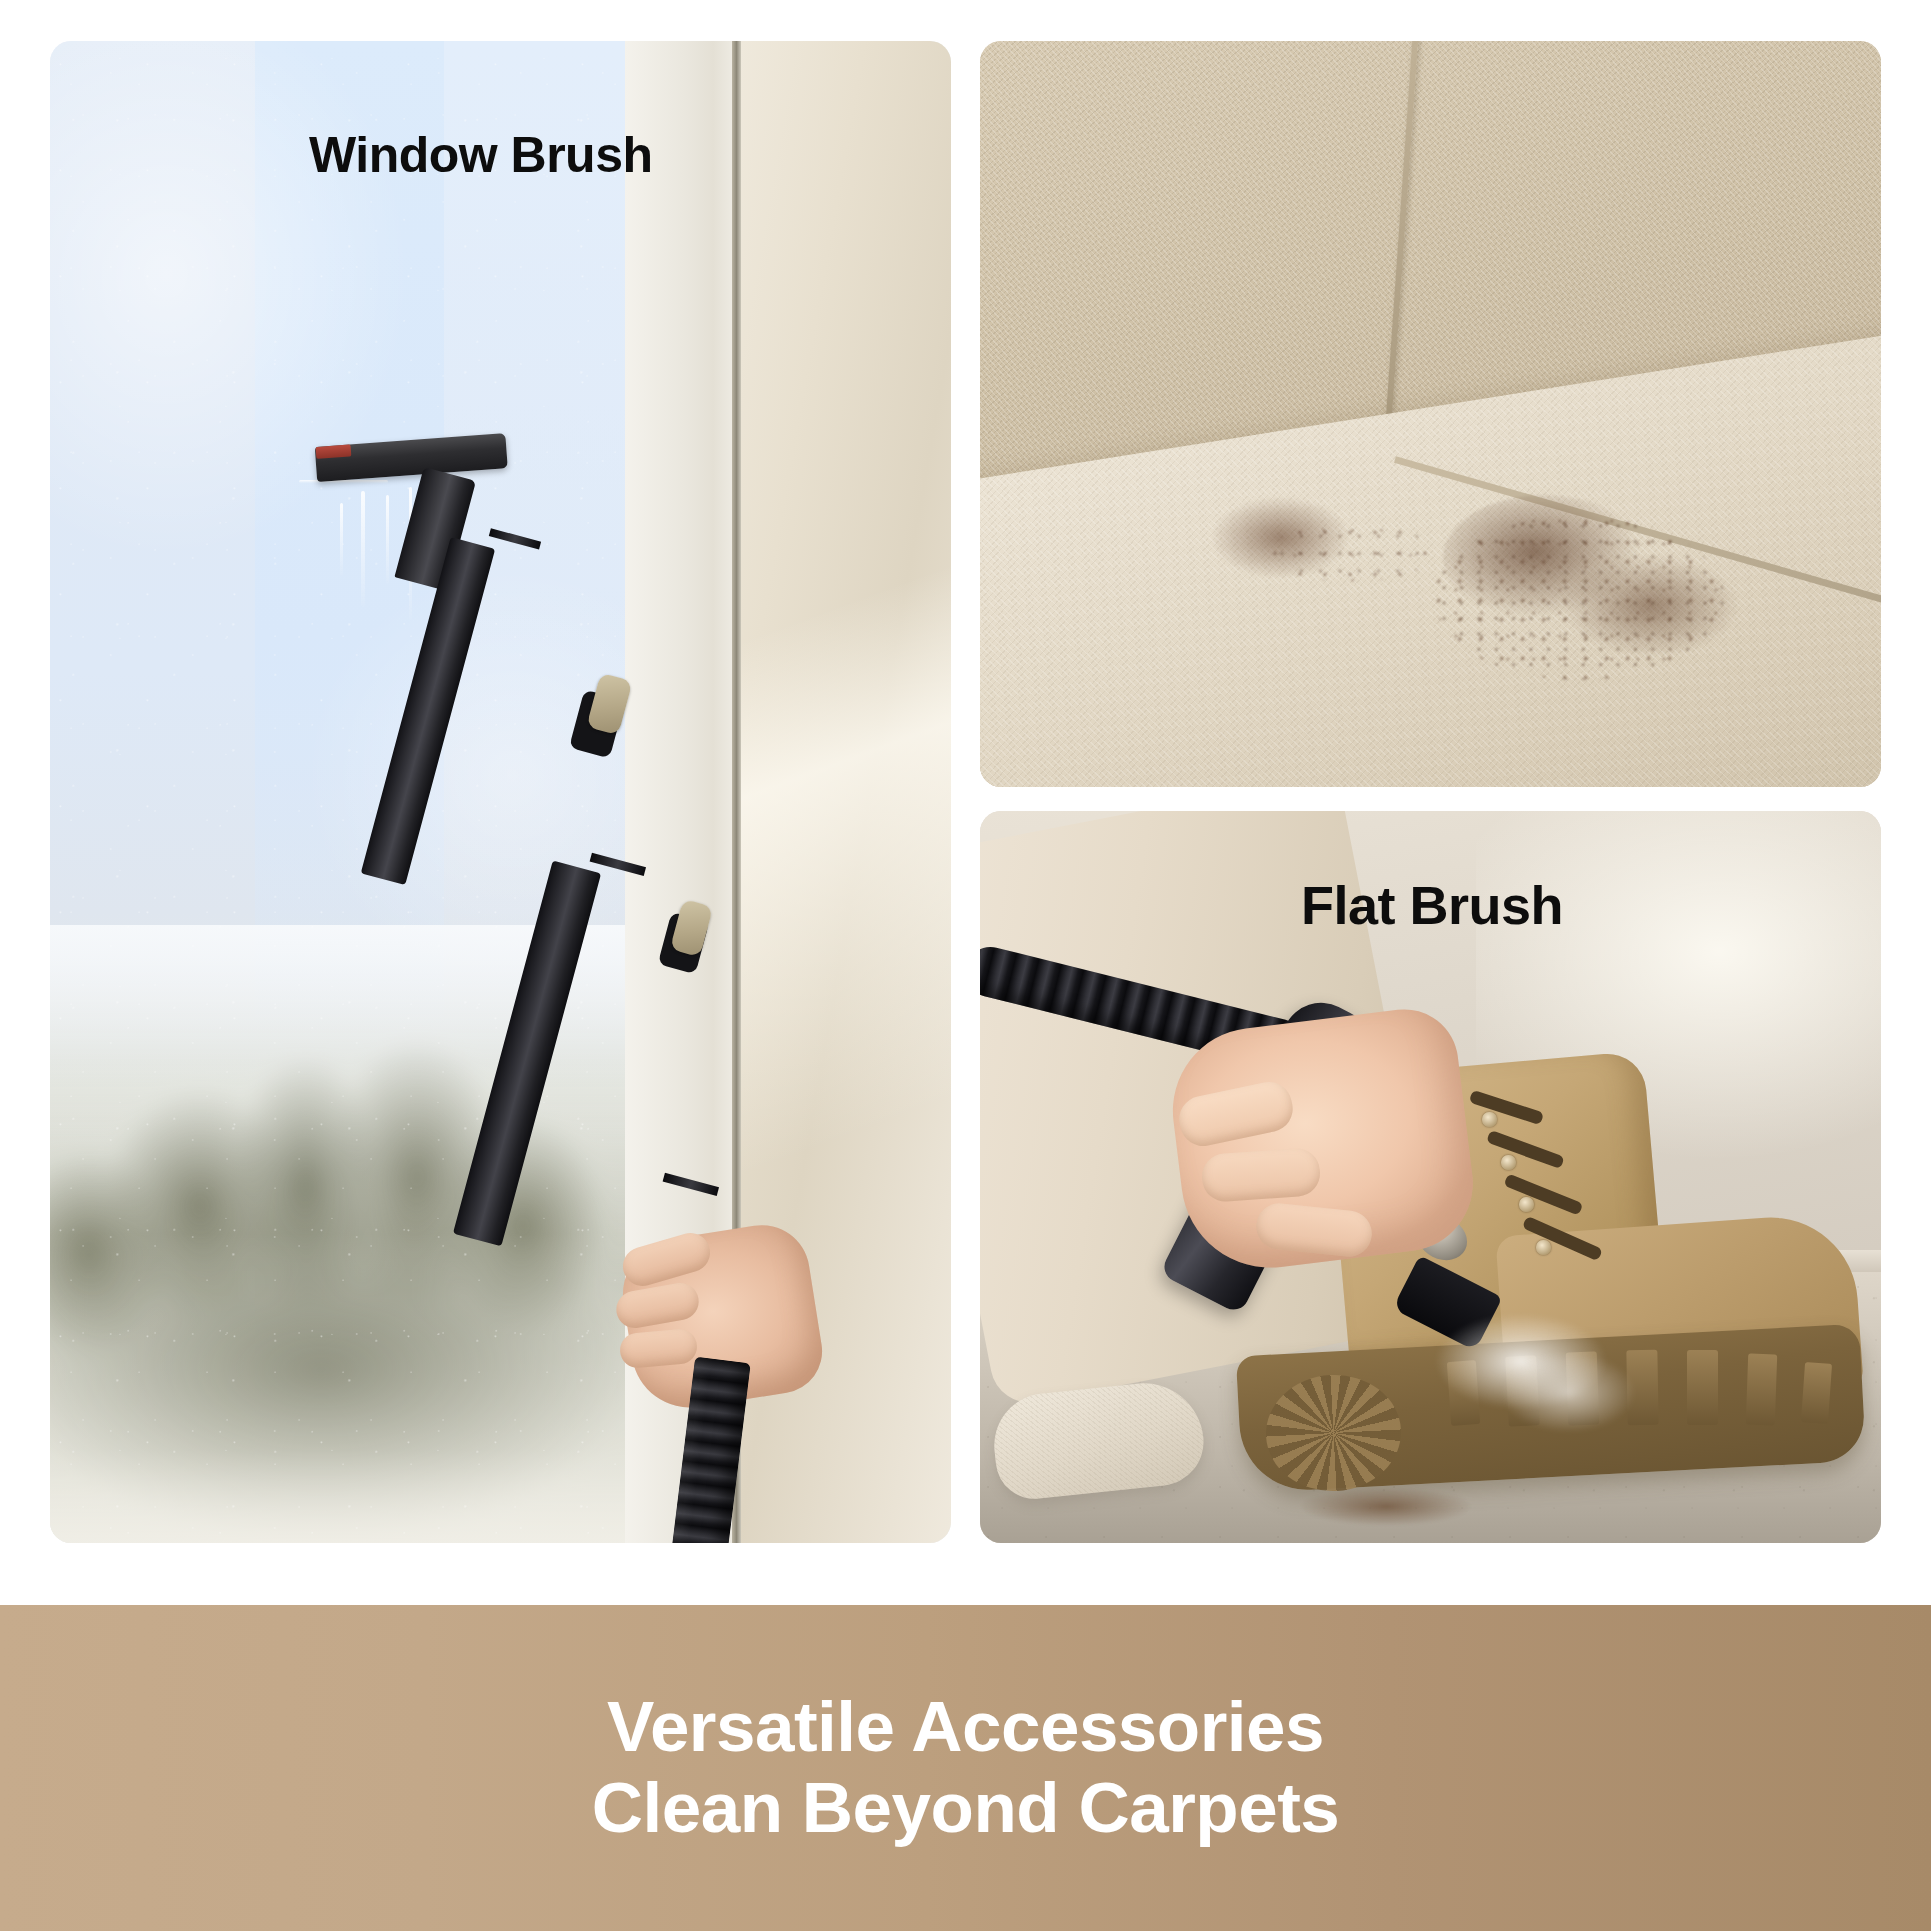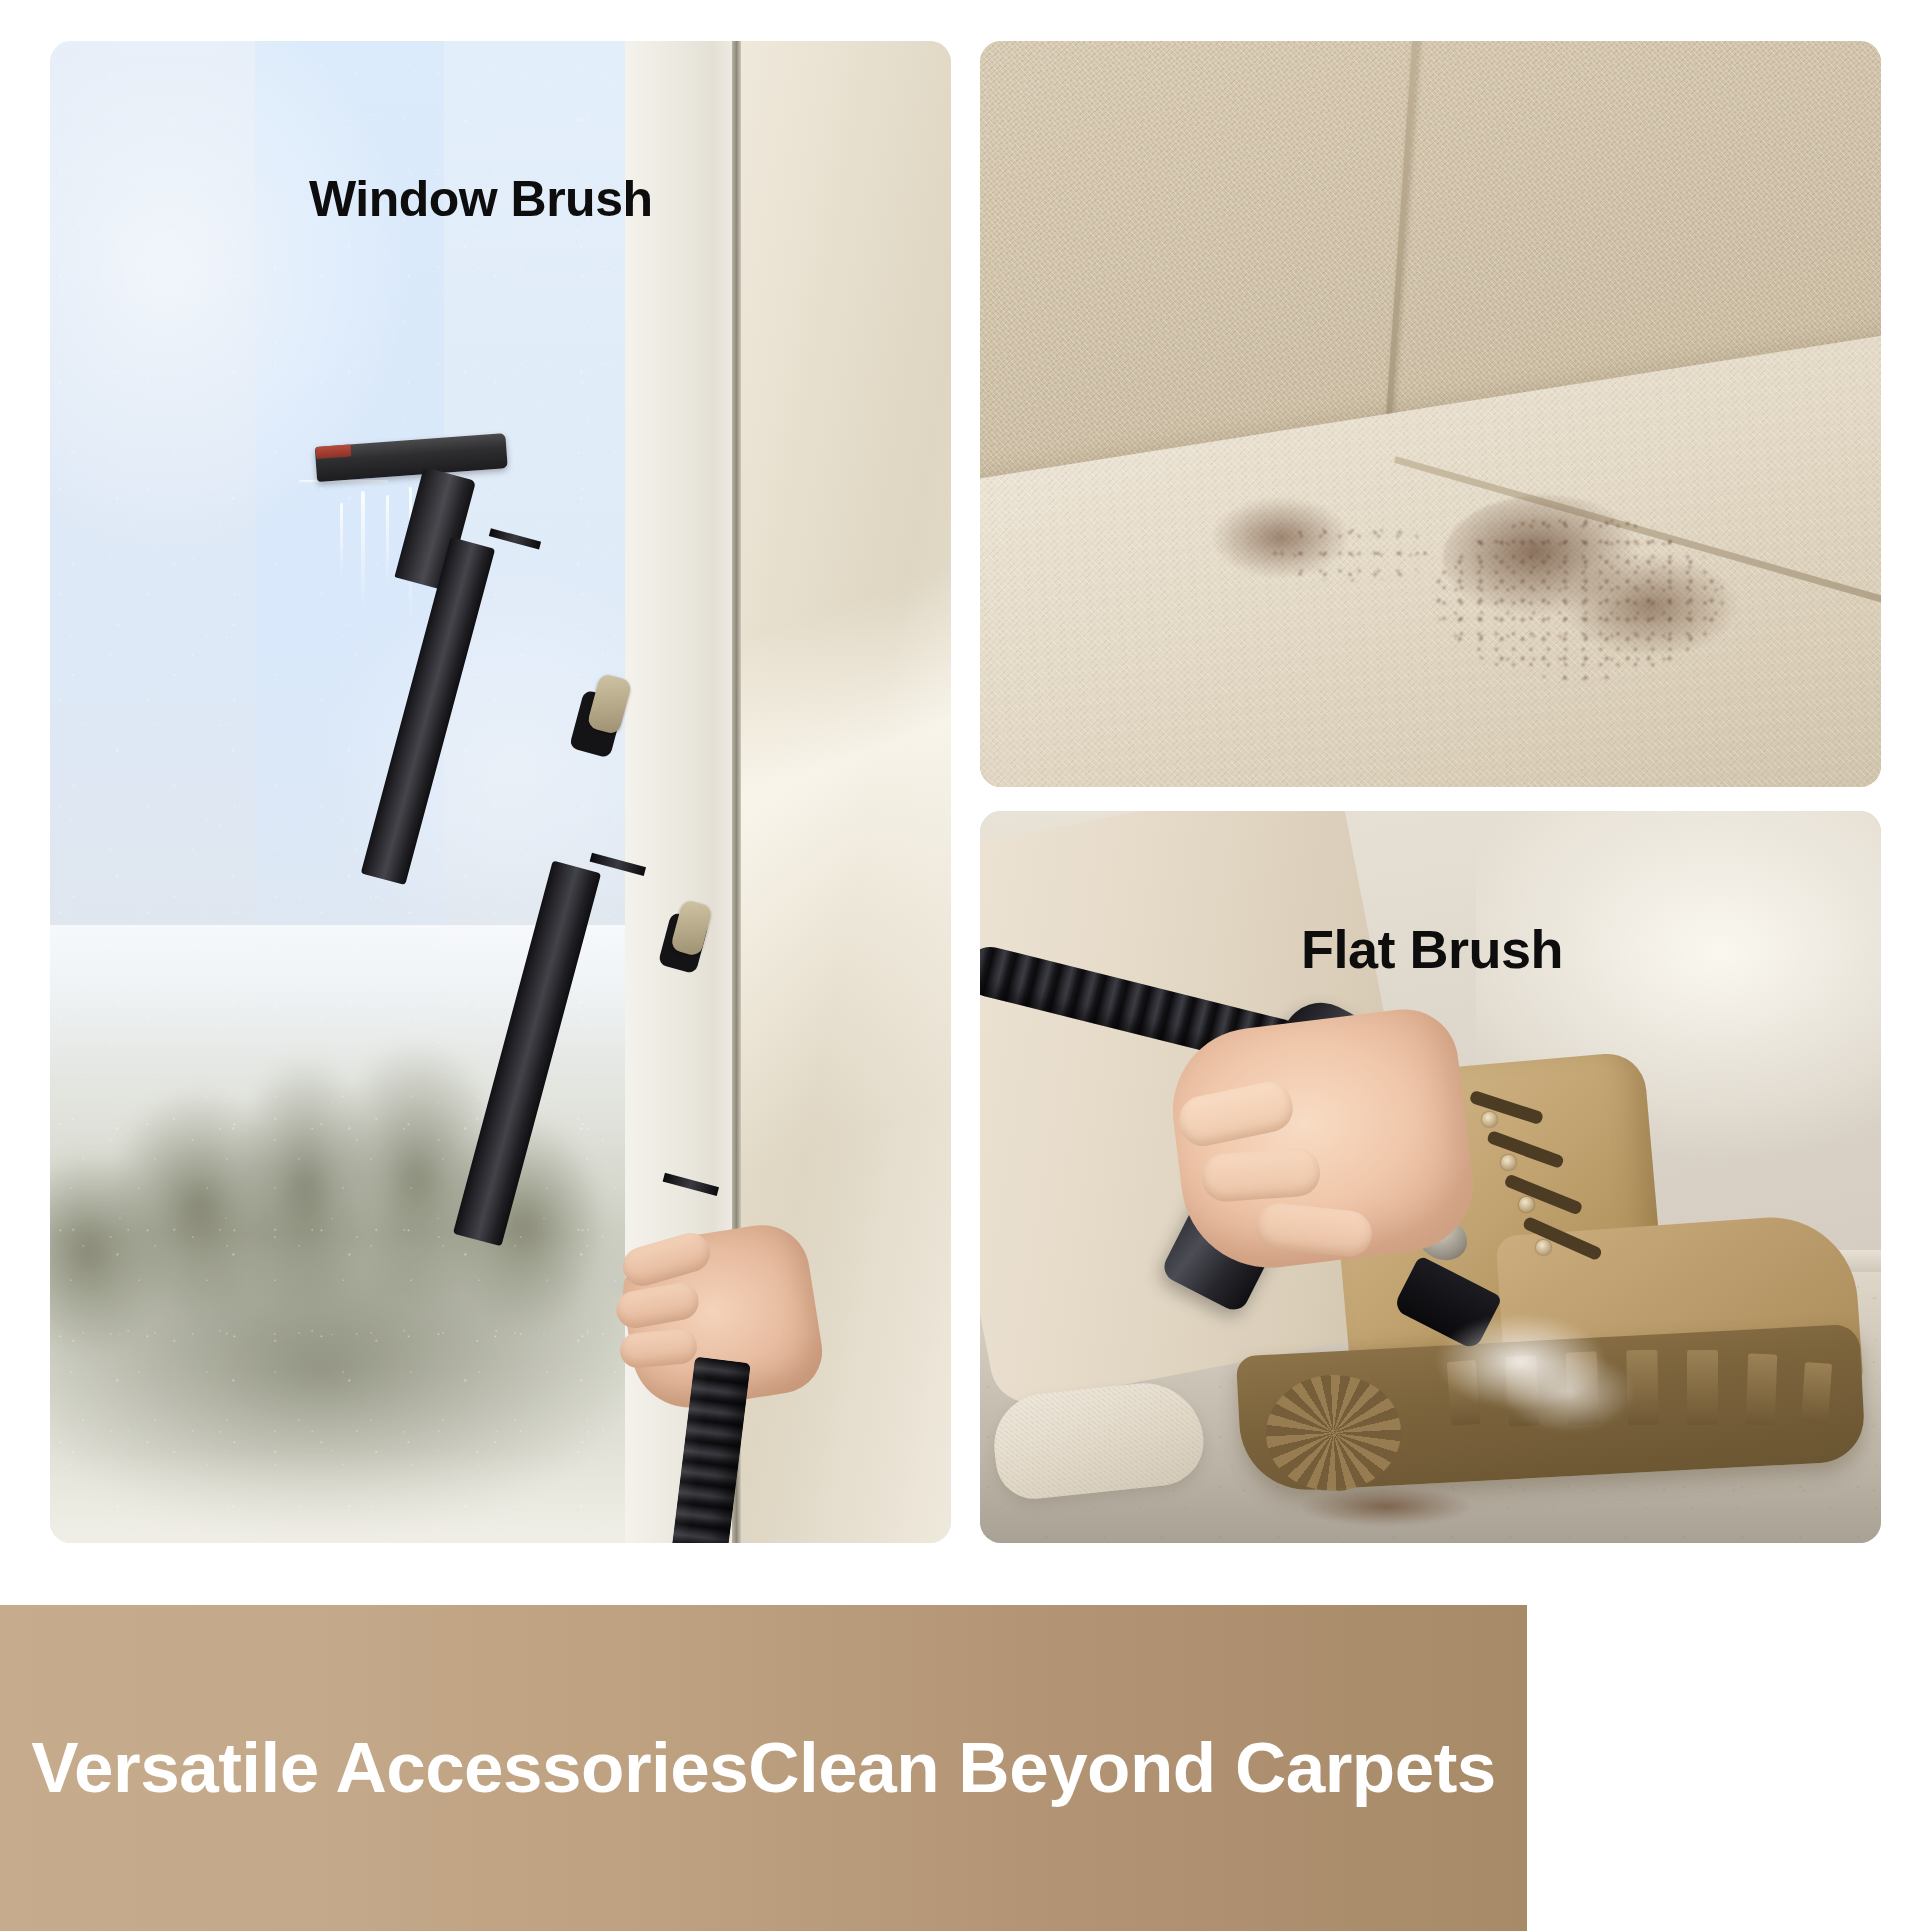--- a/index.html
+++ b/index.html
@@ -26,21 +26,20 @@
     overflow: hidden;
   }
 
   .panel-label {
     position: absolute;
     font-weight: 700;
     color: #0d0d0d;
     letter-spacing: -0.5px;
     white-space: nowrap;
     z-index: 40;
-    margin-top: 44px;
   }
 
   
   #panel-window {
     left: 50px; top: 41px;
     width: 901px; height: 1502px;
     background: #eef3f8;
   }
 
   
@@ -415,24 +414,24 @@
   .mist {
     position: absolute;
     background: radial-gradient(ellipse at 50% 50%, rgba(255,255,255,.85), rgba(255,255,255,0) 70%);
     filter: blur(2.9px);
   }
 
   
   #banner {
     position: absolute;
     left: 0; top: 1605px;
-    width: 1527px; height: 326px;
+    width: 1931px; height: 326px;
     background: linear-gradient(90deg, #c6ab8c 0%, #c3a889 22%, #bc9f7e 48%, #b19373 72%, #a78a68 100%);
     display: flex;
-    flex-direction: row;
+    flex-direction: column;
     align-items: center;
     justify-content: center;
   }
   .banner-line {
     color: #ffffff;
     font-weight: 700;
     font-size: 71px;
     line-height: 1.14;
     letter-spacing: -0.5px;
     text-align: center;

